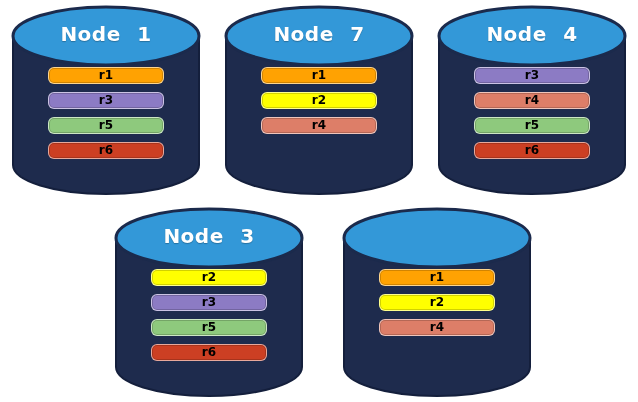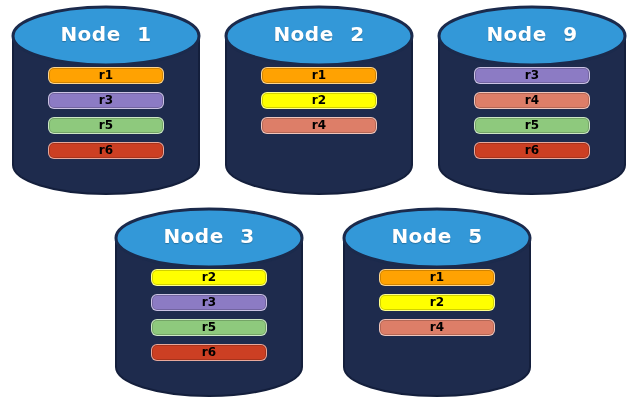--- a/index.html
+++ b/index.html
@@ -70,34 +70,34 @@
         <div class="bar" style="background: rgb(142, 201, 125);">r5</div>
         <div class="bar" style="background: rgb(204, 63, 35);">r6</div>
       </div>
   </div>
 
   <div class="node" id="node-2">
     <svg viewBox="0 0 192 192" aria-hidden="true">
       <path class="cyl-body" d="M3,31 L3,160 A93,29 0 0 0 189,160 L189,31 Z" fill="#1E2B4D" stroke="#141F3C" stroke-width="2"></path>
       <ellipse class="cyl-cap" cx="96" cy="31" rx="93" ry="29" fill="#3398D8" stroke="#1B2A4C" stroke-width="3"></ellipse>
     </svg>
-    <div class="node-title">Node 2</div>
+    <div class="node-title">Node 7</div>
     <div class="bars">
         <div class="bar" style="background: rgb(255, 162, 2);">r1</div>
         <div class="bar" style="background: rgb(255, 255, 0);">r2</div>
         <div class="bar" style="background: rgb(221, 126, 104);">r4</div>
       </div>
   </div>
 
   <div class="node" id="node-3">
     <svg viewBox="0 0 192 192" aria-hidden="true">
       <path class="cyl-body" d="M3,31 L3,160 A93,29 0 0 0 189,160 L189,31 Z" fill="#1E2B4D" stroke="#141F3C" stroke-width="2"></path>
       <ellipse class="cyl-cap" cx="96" cy="31" rx="93" ry="29" fill="#3398D8" stroke="#1B2A4C" stroke-width="3"></ellipse>
     </svg>
-    <div class="node-title">Node 9</div>
+    <div class="node-title">Node 4</div>
     <div class="bars">
         <div class="bar" style="background: rgb(140, 123, 196);">r3</div>
         <div class="bar" style="background: rgb(221, 126, 104);">r4</div>
         <div class="bar" style="background: rgb(142, 201, 125);">r5</div>
         <div class="bar" style="background: rgb(204, 63, 35);">r6</div>
       </div>
   </div>
 
   <div class="node" id="node-4">
     <svg viewBox="0 0 192 192" aria-hidden="true">
@@ -111,21 +111,20 @@
         <div class="bar" style="background: rgb(142, 201, 125);">r5</div>
         <div class="bar" style="background: rgb(204, 63, 35);">r6</div>
       </div>
   </div>
 
   <div class="node" id="node-5">
     <svg viewBox="0 0 192 192" aria-hidden="true">
       <path class="cyl-body" d="M3,31 L3,160 A93,29 0 0 0 189,160 L189,31 Z" fill="#1E2B4D" stroke="#141F3C" stroke-width="2"></path>
       <ellipse class="cyl-cap" cx="96" cy="31" rx="93" ry="29" fill="#3398D8" stroke="#1B2A4C" stroke-width="3"></ellipse>
     </svg>
-    <div class="node-title">Node 5</div>
     <div class="bars">
         <div class="bar" style="background: rgb(255, 162, 2);">r1</div>
         <div class="bar" style="background: rgb(255, 255, 0);">r2</div>
         <div class="bar" style="background: rgb(221, 126, 104);">r4</div>
       </div>
   </div>
 
 </div>
 
 </body></html>

